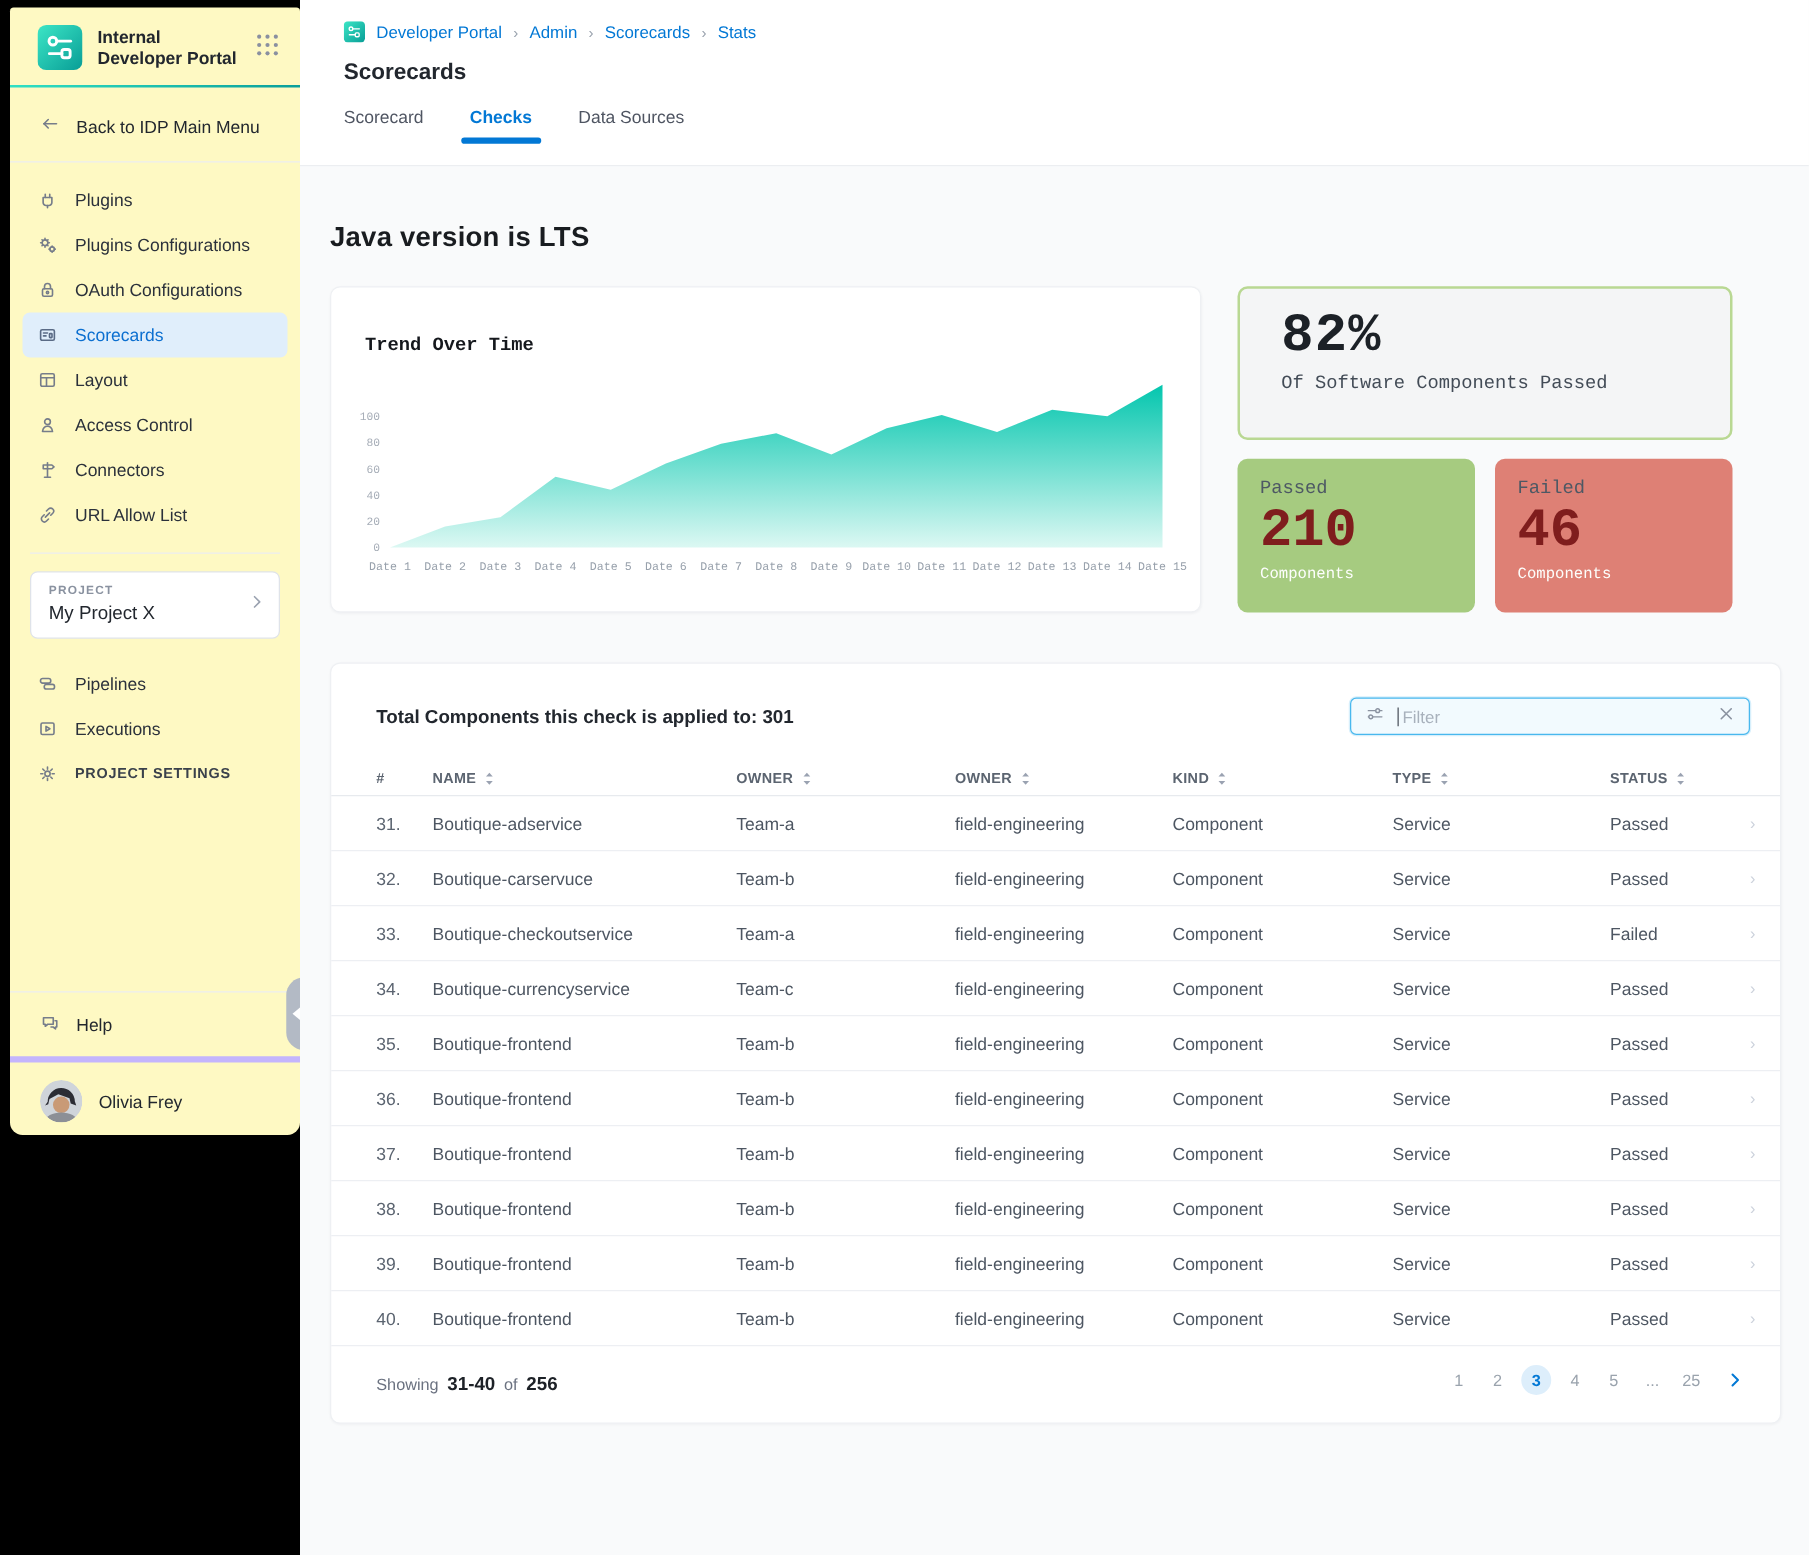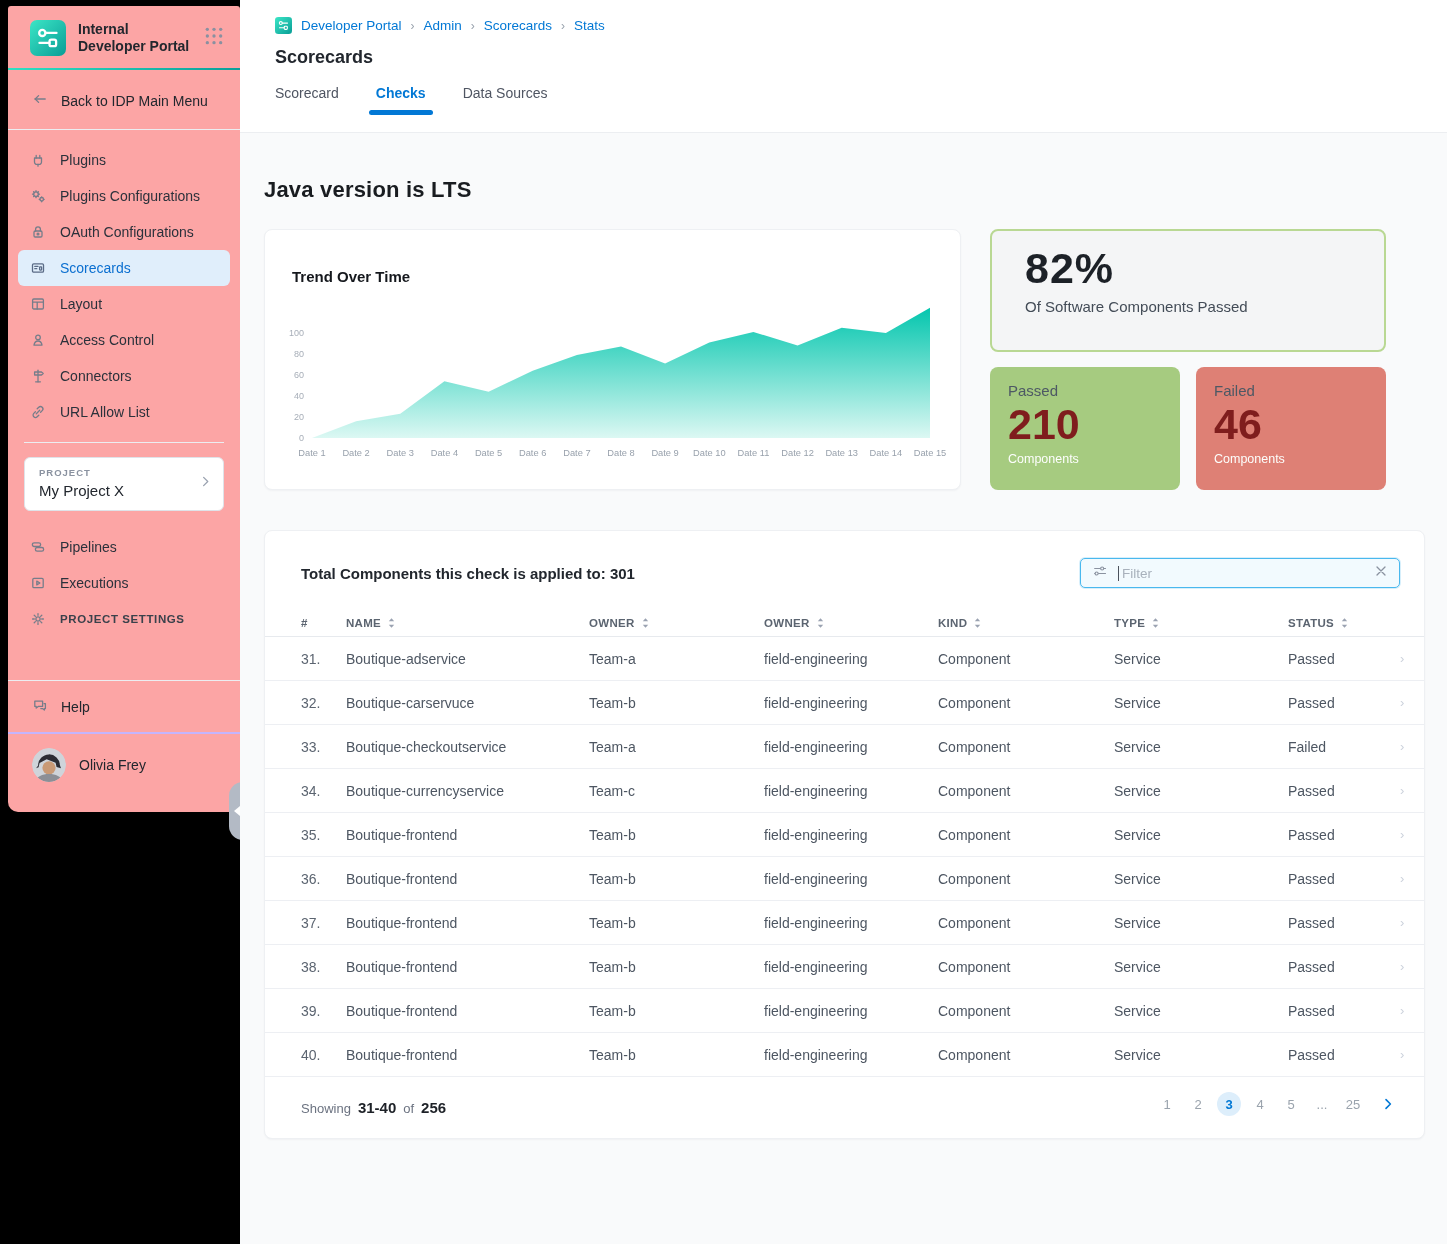--- a/index.html
+++ b/index.html
@@ -1,20 +1,20 @@
 <!DOCTYPE html>
 <html><head>
 <meta charset="utf-8">
 <style>
   * { margin:0; padding:0; box-sizing:border-box; }
   html,body { width:1447px; height:1244px; font-family:"Liberation Sans", sans-serif; background:#f9fafb; overflow:hidden; }
 
   
   .left-strip { position:absolute; left:0; top:0; width:240px; height:1244px; background:#000; }
-  .sidebar { position:absolute; left:8px; top:6px; width:232px; height:806px; background:#fca5a5;
+  .sidebar { position:absolute; left:8px; top:6px; width:232px; height:902px; background:#fef9c3;
              border-radius:3px 3px 10px 10px; box-shadow:0 6px 18px rgba(0,0,0,.5); }
   .sidebar-header { display:flex; align-items:center; padding:14px 16px 12px 22px; }
   .logo { width:36px; height:36px; flex:0 0 auto; }
   .logo svg { width:36px; height:36px; display:block; }
   .logo-text { margin-left:12px; font-size:14px; font-weight:700; color:#22272e; line-height:1.2; flex:1; }
   .grid-icon svg { width:20px; height:20px; }
   .grid-icon svg circle { fill:#8a90a0; }
   .teal-divider { height:2px; background:linear-gradient(90deg,#2fe0c3,#0a9f9a); }
 
   .back-row { display:flex; align-items:center; gap:13px; padding:21px 22px 19px 24px; font-size:14px; color:#22272e; border-bottom:1px solid #ecedf1; }
@@ -32,21 +32,21 @@
   .side-divider { height:1px; background:#ecedf1; margin:8px 16px; }
 
   .project-box { margin:14px 16px 6px; border:1px solid #dfe3e9; border-radius:6px; padding:9px 14px 11px; position:relative; background:#fff; cursor:pointer; }
   .project-label { font-size:9.5px; letter-spacing:1px; color:#8a92a0; font-weight:700; }
   .project-name { font-size:15px; color:#22272e; margin-top:4px; }
   .project-chev { position:absolute; right:10px; top:16px; }
   .project-chev svg { width:15px; height:15px; stroke:#9aa2b0; fill:none; stroke-width:1.4; stroke-linecap:round; stroke-linejoin:round; }
 
   .sidebar-bottom { position:absolute; left:0; right:0; bottom:0; }
   .help-row { display:flex; align-items:center; gap:13px; padding:16px 24px; font-size:14px; color:#22272e; border-top:1px solid #ecedf1; cursor:pointer; }
-  .user-row { display:flex; align-items:center; gap:13px; padding:14px 24px 30px; border-top:2px solid #c4b5fd; font-size:14px; color:#22272e; }
+  .user-row { display:flex; align-items:center; gap:13px; padding:14px 24px 10px; border-top:5px solid #c4b5fd; font-size:14px; color:#22272e; }
   .avatar { width:34px; height:34px; border-radius:50%; overflow:hidden; flex:0 0 auto; }
   .avatar svg { width:34px; height:34px; display:block; }
 
   .collapse-tab { position:absolute; right:-4px; top:776px; width:15px; height:58px; background:#b3bac5;
                   border-radius:14px 0 0 14px; display:flex; align-items:center; justify-content:center; cursor:pointer; }
   .collapse-tab .tri { width:0; height:0; border-top:5px solid transparent; border-bottom:5px solid transparent; border-right:6px solid #fff; }
 
   
   .main { position:absolute; left:240px; top:0; width:1207px; height:1244px; background:#f9fafb; }
   .main-header { background:#fff; border-bottom:1px solid #eceef1; padding:17px 0 0 35px; height:133px; position:relative; }
@@ -56,21 +56,21 @@
   .crumb-logo svg { width:17px; height:17px; display:block; }
   .page-title { margin-top:13px; font-size:18px; font-weight:700; color:#22272e; }
   .tabs { display:flex; gap:37px; margin-top:17px; }
   .tab { font-size:14px; color:#4f5562; padding-bottom:13px; position:relative; cursor:pointer; }
   .tab.active { color:#0278d5; font-weight:700; }
   .tab.active::after { content:''; position:absolute; left:-7px; right:-7px; bottom:-1px; height:5px; background:#0278d5; border-radius:4px; }
 
   .content { padding:0 22px 0 24px; }
   .check-title { margin:44px 0 26px; font-size:22px; font-weight:800; color:#191c20; letter-spacing:.2px; }
 
-  .top-row { display:flex; gap:29px; }
+  .top-row { display:flex; gap:29px;font-family:Liberation Mono, monospace; }
   .card { background:#fff; border:1px solid #eef0f3; border-radius:8px; box-shadow:0 1px 2px rgba(16,24,40,.04); }
   .chart-card { width:697px; height:261px; padding:38px 0 0 27px; }
   .chart-title { font-size:15px; font-weight:700; color:#15181d; }
   .chart-wrap { margin:13px 0 0 -26px; }
   .ytick { font-size:9px; fill:#a7aeb8; }
   .xtick { font-size:9.3px; fill:#98a1ac; }
 
   .stats-col { width:396px; display:flex; flex-wrap:wrap; gap:15px 16px; align-content:flex-start; }
   .pct-card { width:100%; height:123px; background:#f4f5f6; border:2px solid #b9d893; border-radius:8px; padding:13px 0 0 33px; }
   .pct-value { font-size:43px; font-weight:800; color:#1c2127; letter-spacing:1px; }

